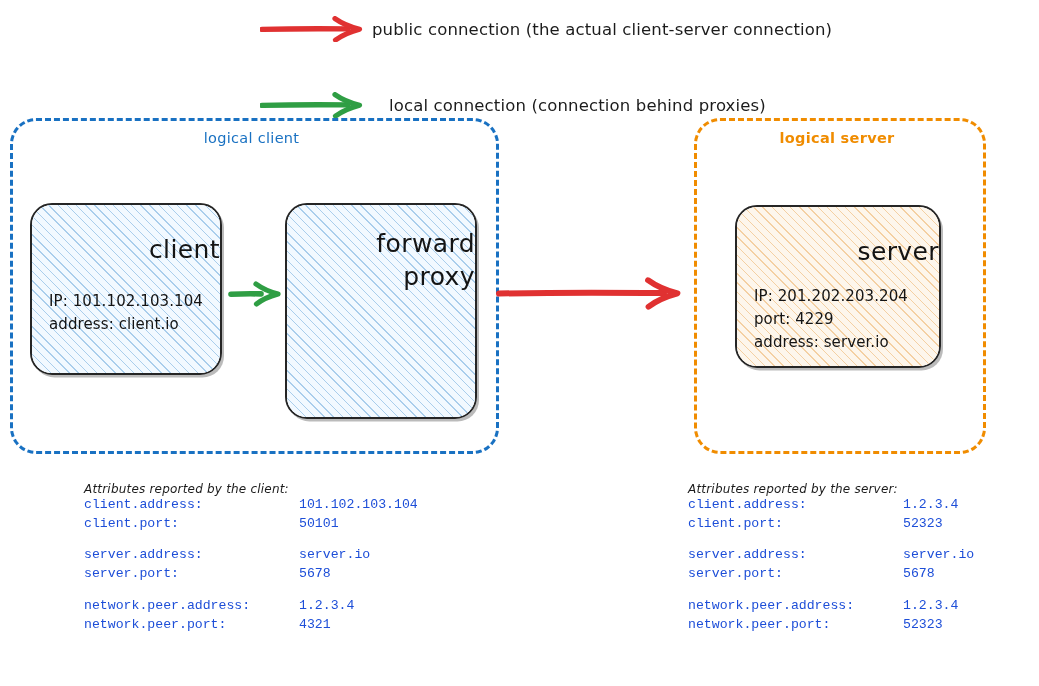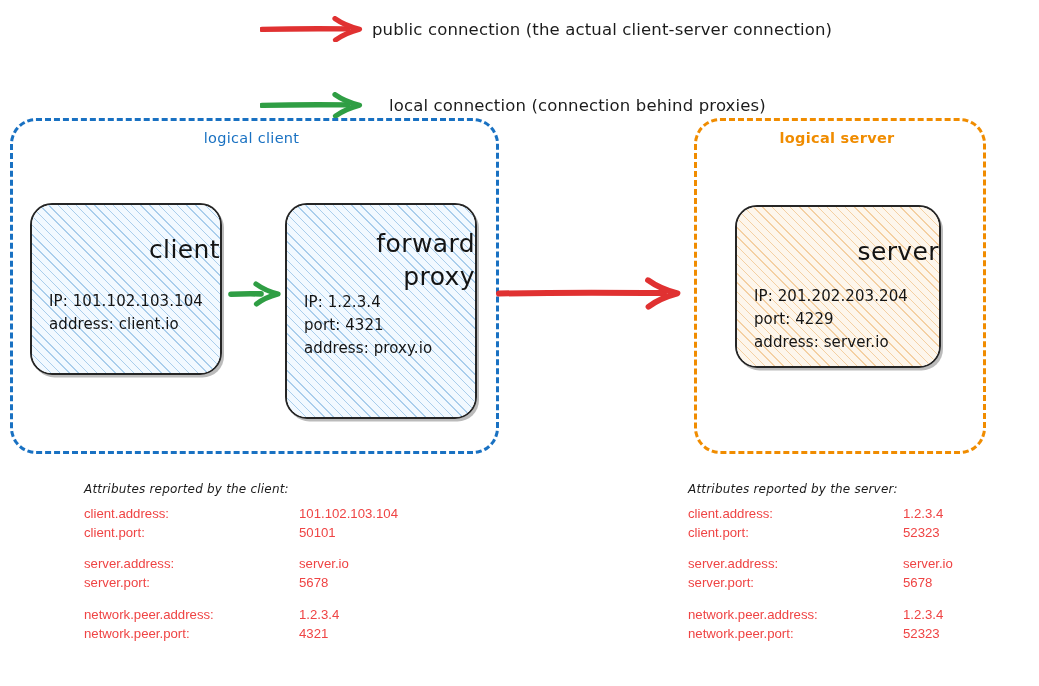--- a/index.html
+++ b/index.html
@@ -85,25 +85,24 @@
   
   .attrs-block{position:absolute;}
   .attrs-heading{
     font-size:12px;
     letter-spacing:.2px;
     color:#1b1b1b;
     white-space:nowrap;
     font-style:italic;
   }
   .attrs-table{
-    margin-top:9px;
-    font-family:Liberation Sans, sans-serif;
+    font-family:Liberation Mono, monospace;
     font-size:13.2px;
     line-height:1.42;
-    color:#ef4444;
+    color:#1d4ed8;
     border-collapse:collapse;
   }
   .attrs-table td{padding:0;white-space:pre;vertical-align:top;}
   .attrs-table td.k{padding-right:0;}
   .attrs-table tr.spacer td{height:13px;line-height:13px;font-size:1px;}
 </style>
 </head>
 <body>
 
 <div class="canvas">
@@ -139,23 +138,20 @@
   <svg class="connector" style="left:228px;top:280px;" width="62" height="28" viewBox="0 0 62 28">
     <path d="M3 14.2 C 12 13.8, 22 13.7, 33 13.9" stroke="#2f9e44" stroke-width="5.6" stroke-linecap="round" fill="none"></path>
     <path d="M28 4 C 34 8.4, 43 12.2, 50 14 C 43 15.9, 34 19.6, 28.5 24" stroke="#2f9e44" stroke-width="5.2" stroke-linecap="round" stroke-linejoin="round" fill="none"></path>
   </svg>
 
   <div class="node blue" style="left:285px;top:203px;width:192px;height:216px;">
     <div class="hatch"></div>
     <div class="inner">
       <div class="node-title" style="top:10px;white-space:pre;">forward
 proxy</div>
-      <div class="node-attrs" style="left:17px;top:86px;white-space:pre;">IP: 1.2.3.4
-port: 4321
-address: proxy.io</div>
     </div>
   </div>
 
   <svg class="connector" style="left:496px;top:276px;" width="190" height="36" viewBox="0 0 190 36">
     <path d="M3 17.6 C 48 16.6, 108 16.4, 168 17.1" stroke="#e03131" stroke-width="6" stroke-linecap="round" fill="none"></path>
     <path d="M152 4.2 C 160 10, 172 15, 181.5 17.4 C 171 20.2, 160 25, 152.5 30.8" stroke="#e03131" stroke-width="5.8" stroke-linecap="round" stroke-linejoin="round" fill="none"></path>
   </svg>
 
   <div class="logical-box server" style="left:694px;top:118px;width:286px;height:330px;"></div>
   <div class="logical-label server" style="left:694px;top:130px;width:286px;font-weight:bold;">logical server</div>

